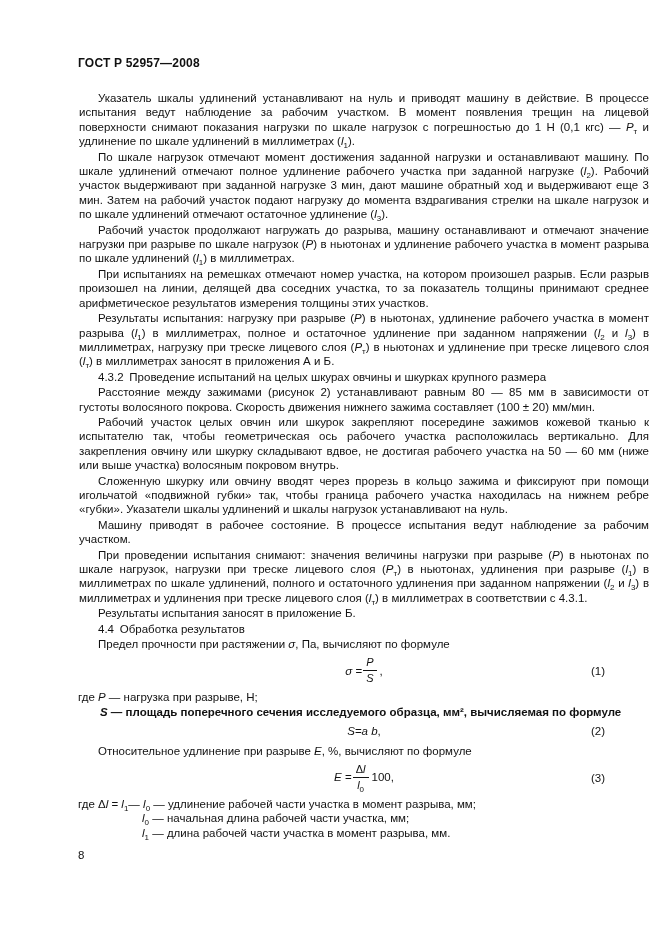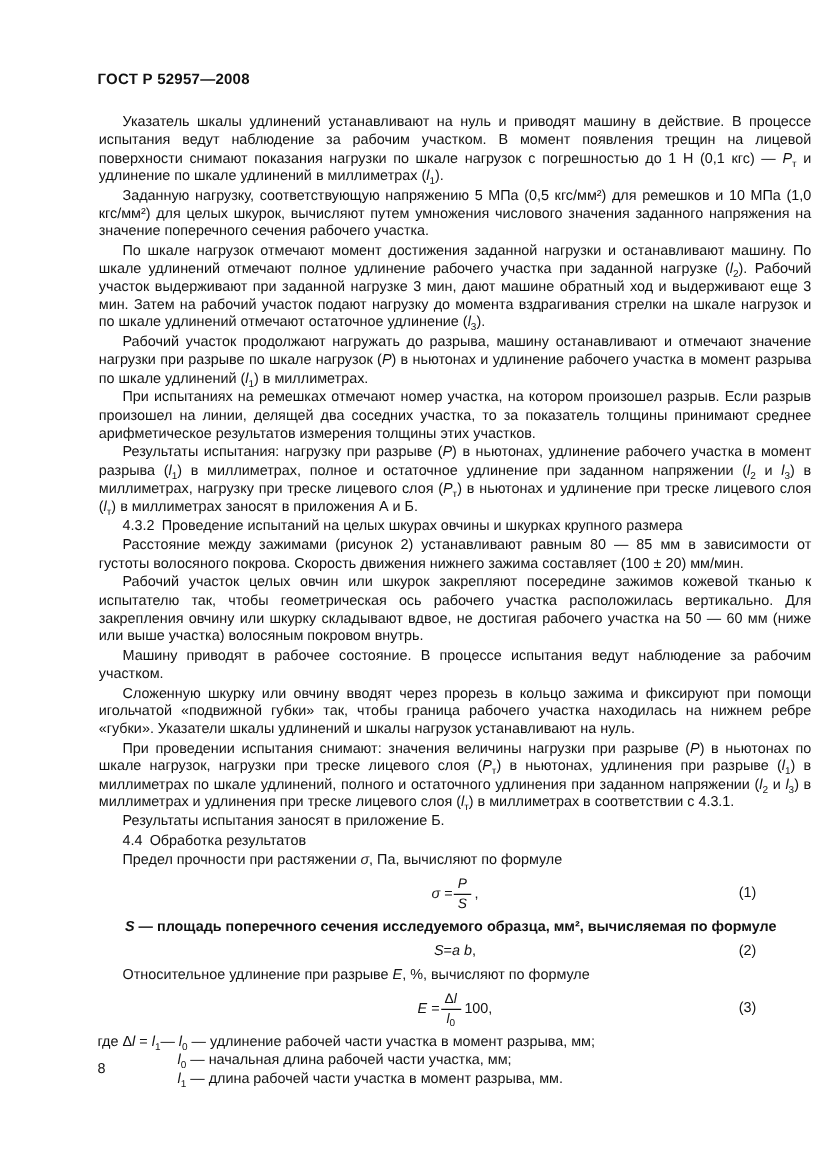--- a/index.html
+++ b/index.html
@@ -73,43 +73,43 @@
   }
 </style>
 </head>
 <body>
 
 <div class="page">
   <div class="doc-header">ГОСТ Р 52957—2008</div>
 
   <div class="doc-body">
       <p class="para">Указатель шкалы удлинений устанавливают на нуль и приводят машину в действие. В процессе испытания ведут наблюдение за рабочим участком. В момент появления трещин на лицевой поверхности снимают показания нагрузки по шкале нагрузок с погрешностью до 1 Н (0,1 кгс) — <i>P</i><sub>т</sub> и удлинение по шкале удлинений в миллиметрах (<i>l</i><sub>1</sub>).</p>
-      <p class="para">Заданную нагрузку, соответствующую напряжению 5 МПа (0,5 кгс/мм²) для ремешков и 10 МПа (1,0 кгс/мм²) для целых шкурок, вычисляют путем умножения числового значения заданного напряжения на значение поперечного сечения рабочего участка.</p>
       <p class="para">По шкале нагрузок отмечают момент достижения заданной нагрузки и останавливают машину. По шкале удлинений отмечают полное удлинение рабочего участка при заданной нагрузке (<i>l</i><sub>2</sub>). Рабочий участок выдерживают при заданной нагрузке 3 мин, дают машине обратный ход и выдерживают еще 3 мин. Затем на рабочий участок подают нагрузку до момента вздрагивания стрелки на шкале нагрузок и по шкале удлинений отмечают остаточное удлинение (<i>l</i><sub>3</sub>).</p>
       <p class="para">Рабочий участок продолжают нагружать до разрыва, машину останавливают и отмечают значение нагрузки при разрыве по шкале нагрузок (<i>P</i>) в ньютонах и удлинение рабочего участка в момент разрыва по шкале удлинений (<i>l</i><sub>1</sub>) в миллиметрах.</p>
       <p class="para">При испытаниях на ремешках отмечают номер участка, на котором произошел разрыв. Если разрыв произошел на линии, делящей два соседних участка, то за показатель толщины принимают среднее арифметическое результатов измерения толщины этих участков.</p>
       <p class="para">Результаты испытания: нагрузку при разрыве (<i>P</i>) в ньютонах, удлинение рабочего участка в момент разрыва (<i>l</i><sub>1</sub>) в миллиметрах, полное и остаточное удлинение при заданном напряжении (<i>l</i><sub>2</sub> и <i>l</i><sub>3</sub>) в миллиметрах, нагрузку при треске лицевого слоя (<i>P</i><sub>т</sub>) в ньютонах и удлинение при треске лицевого слоя (<i>l</i><sub>т</sub>) в миллиметрах заносят в приложения А и Б.</p>
       <p class="para heading">4.3.2 Проведение испытаний на целых шкурах овчины и шкурках крупного размера</p>
       <p class="para">Расстояние между зажимами (рисунок 2) устанавливают равным 80 — 85 мм в зависимости от густоты волосяного покрова. Скорость движения нижнего зажима составляет (100 ± 20) мм/мин.</p>
       <p class="para">Рабочий участок целых овчин или шкурок закрепляют посередине зажимов кожевой тканью к испытателю так, чтобы геометрическая ось рабочего участка расположилась вертикально. Для закрепления овчину или шкурку складывают вдвое, не достигая рабочего участка на 50 — 60 мм (ниже или выше участка) волосяным покровом внутрь.</p>
+      <p class="para">Сложенную шкурку или овчину вводят через прорезь в кольцо зажима и фиксируют при помощи игольчатой «подвижной губки» так, чтобы граница рабочего участка находилась на нижнем ребре «губки». Указатели шкалы удлинений и шкалы нагрузок устанавливают на нуль.</p>
       <p class="para">Машину приводят в рабочее состояние. В процессе испытания ведут наблюдение за рабочим участком.</p>
-      <p class="para">Сложенную шкурку или овчину вводят через прорезь в кольцо зажима и фиксируют при помощи игольчатой «подвижной губки» так, чтобы граница рабочего участка находилась на нижнем ребре «губки». Указатели шкалы удлинений и шкалы нагрузок устанавливают на нуль.</p>
       <p class="para">При проведении испытания снимают: значения величины нагрузки при разрыве (<i>P</i>) в ньютонах по шкале нагрузок, нагрузки при треске лицевого слоя (<i>P</i><sub>т</sub>) в ньютонах, удлинения при разрыве (<i>l</i><sub>1</sub>) в миллиметрах по шкале удлинений, полного и остаточного удлинения при заданном напряжении (<i>l</i><sub>2</sub> и <i>l</i><sub>3</sub>) в миллиметрах и удлинения при треске лицевого слоя (<i>l</i><sub>т</sub>) в миллиметрах в соответствии с 4.3.1.</p>
       <p class="para">Результаты испытания заносят в приложение Б.</p>
       <p class="para heading">4.4 Обработка результатов</p>
       <p class="para">Предел прочности при растяжении <i>σ</i>, Па, вычисляют по формуле</p>
       <div class="formula"><span class="feq">
           <span class="lhs"><i>σ</i> = </span>
           <span class="frac">
             <span class="num"><i>P</i></span>
             <span class="den"><i>S</i></span>
           </span>
           <span class="trail">,</span>
         </span><span class="eqnum">(1)</span></div>
       <div class="deflist">
+        <div class="defline indent-0">где <i>P</i> — нагрузка при разрыве, Н;</div>
         <div class="defline indent-1"><i>S</i> — площадь поперечного сечения исследуемого образца, мм², вычисляемая по формуле</div>
       </div>
       <div class="formula"><span class="feq"><i>S</i> = <i>a b</i>,</span><span class="eqnum">(2)</span></div>
       <p class="para">Относительное удлинение при разрыве <i>E</i>, %, вычисляют по формуле</p>
       <div class="formula"><span class="feq">
           <span class="lhs"><i>E</i> = </span>
           <span class="frac">
             <span class="num">Δ<i>l</i></span>
             <span class="den"><i>l</i><sub>0</sub></span>
           </span>

